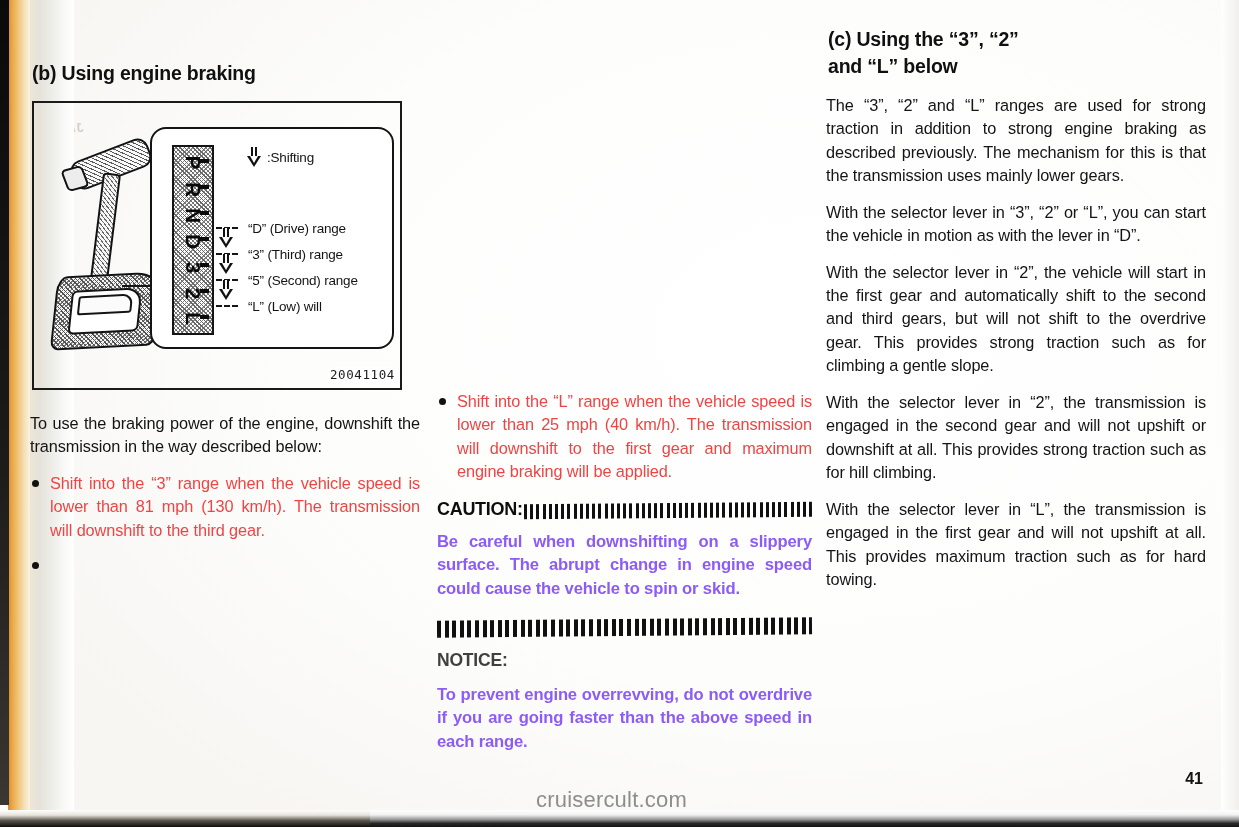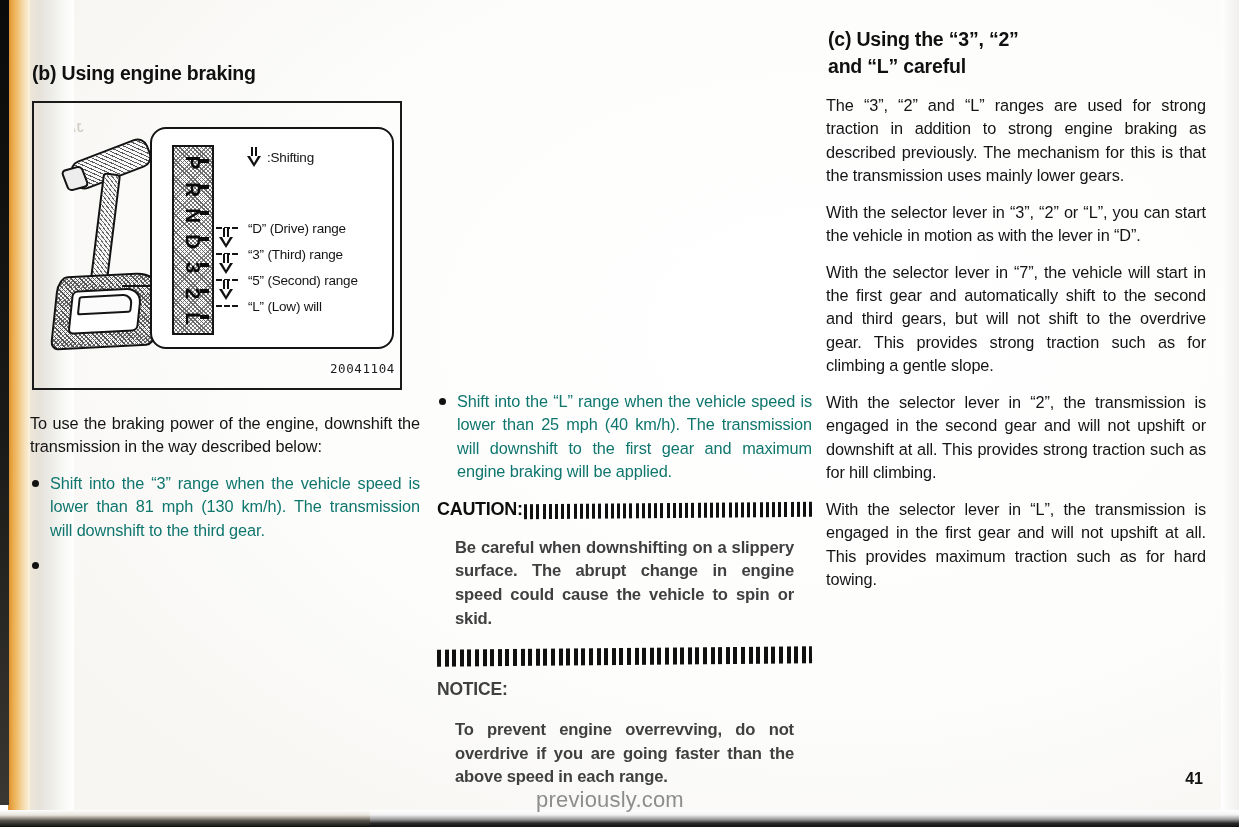--- a/index.html
+++ b/index.html
@@ -124,21 +124,21 @@
     margin: 0;
     padding: 0;
   }
   ul.bullets li {
     position: relative;
     font-size: 16.3px;
     line-height: 1.44;
     padding-left: 20px;
     margin-bottom: 12px;
     text-align: justify;
-    color: #0f766e;
+    color: #ef4444;
     letter-spacing: -0.1px;
   }
   ul.bullets li:last-child { margin-bottom: 0; }
   ul.bullets li .dot {
     position: absolute;
     left: 2px;
     top: 8px;
     width: 7px; height: 7px;
     border-radius: 50%;
     background: #111111;
@@ -177,24 +177,24 @@
       to right,
       #101010 0px, #101010 4px,
       transparent 4px, transparent 7.6px
     );
     transform: rotate(-0.5deg);
   }
   p.warn {
     font-size: 16.6px;
     font-weight: bold;
     line-height: 1.42;
-    margin: 18px;
+    margin: 0;
     text-align: justify;
     letter-spacing: -0.15px;
-    color: #404040;
+    color: #8b5cf6;
   }
   .notice-label {
     font-size: 17.5px;
     font-weight: bold;
     letter-spacing: -0.2px;
     margin: 0 0 12px 0;
     color: #404040;
   }
 
   
@@ -203,21 +203,21 @@
     width: 366px;
     height: 285px;
     border: 2.5px solid #1a1a1a;
     margin: 0 0 0 2px;
     background: transparent;
     overflow: hidden;
   }
   .fig-id {
     position: absolute;
     right: 3px;
-    bottom: 12px;
+    bottom: 6px;
     font-size: 12.5px;
     font-family: "DejaVu Sans Mono", monospace;
     letter-spacing: 0.6px;
     color: #1c1c1c;
     background: #ffffff;
     padding: 0 2px;
   }
 
   
   .gate-panel {
@@ -564,27 +564,27 @@
 
       <p class="notice-label">NOTICE:</p>
 
       <p class="warn">To prevent engine overrevving, do not overdrive if you are going faster than the above speed in each range.</p>
     </div>
 
     <div class="col" id="col-right">
 
       <h2 class="sec-head right-head">
         <span>(c) Using the “3”, “2”</span><br>
-        <span>and “L” careful</span>
+        <span>and “L” below</span>
       </h2>
 
       <p class="body">The “3”, “2” and “L” ranges are used for strong traction in addition to strong engine braking as described previously. The mechanism for this is that the transmission uses mainly lower gears.</p>
       <p class="body">With the selector lever in “3”, “2” or “L”, you can start the vehicle in motion as with the lever in “D”.</p>
-      <p class="body">With the selector lever in “7”, the vehicle will start in the first gear and automatically shift to the second and third gears, but will not shift to the overdrive gear. This provides strong traction such as for climbing a gentle slope.</p>
+      <p class="body">With the selector lever in “2”, the vehicle will start in the first gear and automatically shift to the second and third gears, but will not shift to the overdrive gear. This provides strong traction such as for climbing a gentle slope.</p>
       <p class="body">With the selector lever in “2”, the transmission is engaged in the second gear and will not upshift or downshift at all. This provides strong traction such as for hill climbing.</p>
       <p class="body last">With the selector lever in “L”, the transmission is engaged in the first gear and will not upshift at all. This provides maximum traction such as for hard towing.</p>
     </div>
 
     <div class="page-number">41</div>
-    <div class="watermark">previously.com</div>
+    <div class="watermark">cruisercult.com</div>
 
   </div>
 </div>
 
 </body></html>

